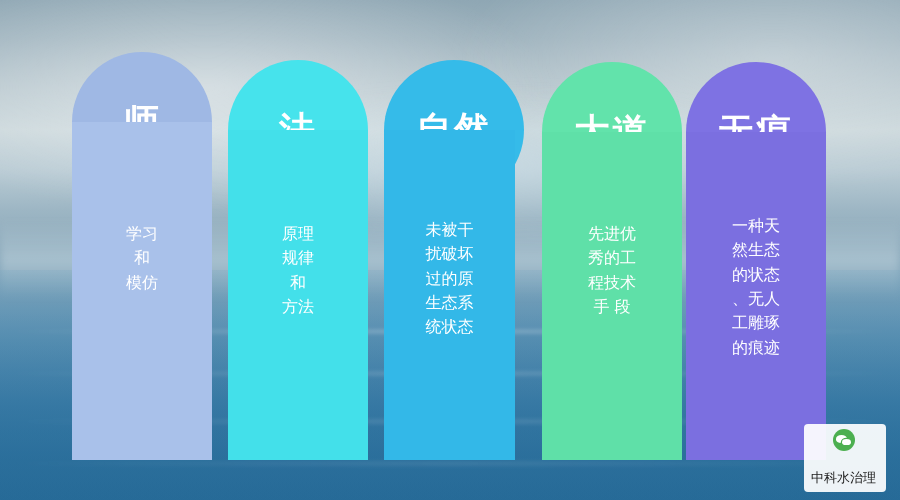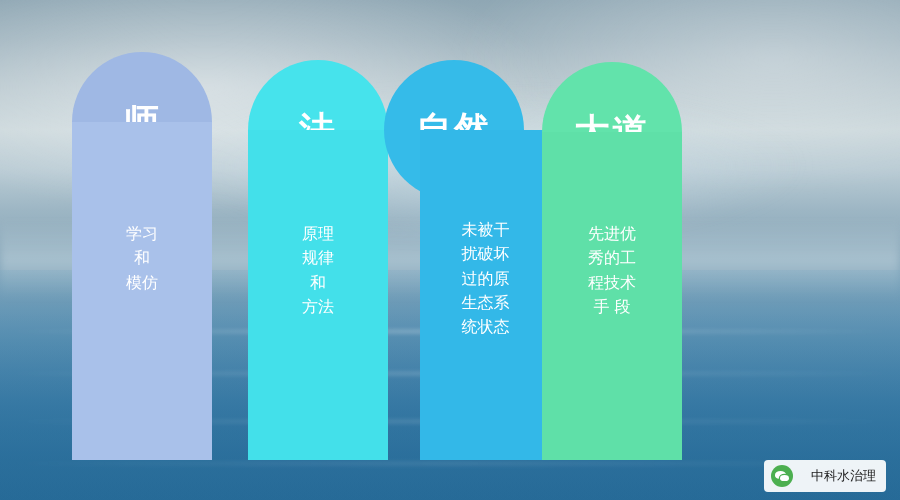--- a/index.html
+++ b/index.html
@@ -141,20 +141,21 @@
   .badge {
     position: absolute;
     right: 14px;
     bottom: 8px;
     display: flex;
     align-items: center;
     gap: 18px;
     background: rgba(255,255,255,0.92);
     border-radius: 4px;
     padding: 5px 10px 5px 7px;
+    flex-direction: column;
   }
   .badge .wechat {
     width: 22px;
     height: 22px;
     border-radius: 50%;
     background: #4caf50;
     position: relative;
     flex: 0 0 auto;
   }
   .badge .wechat::before {
@@ -205,57 +206,70 @@
       <div class="cap" style="width:140px; height:140px; background:#9fb8e4;">
         <span class="cap-label">师</span>
       </div>
       <div class="body-box" style="top:70px; width:140px; height:338px; background:#a9c1ea; padding-top:100px;">
         <span class="body-text">学习
 和
 模仿</span>
       </div>
     </div>
 
-    <div class="col col-2" style="left:228px; width:156px; top:60px; height:400px;margin-left:20px;">
+    <div class="col col-2" style="left:228px; width:156px; top:60px; height:400px;">
       <div class="cap" style="width:140px; height:140px; background:#46e3ec;">
         <span class="cap-label">法</span>
       </div>
       <div class="body-box" style="top:70px; width:140px; height:330px; background:#43e0ea; padding-top:92px;">
         <span class="body-text">原理
 规律
 和
 方法</span>
       </div>
     </div>
 
     <div class="col col-3" style="left:384px; width:140px; top:60px; height:400px;">
       <div class="cap" style="width:140px; height:140px; background:#35bbe9;">
         <span class="cap-label">自然</span>
       </div>
-      <div class="body-box" style="top:70px; width:131px; height:330px; background:#33b8e8; padding-top:88px;margin-left:36px;">
+      <div class="body-box" style="top:70px; width:131px; height:330px; background:#33b8e8; padding-top:88px;">
         <span class="body-text">未被干
 扰破坏
 过的原
 生态系
 统状态</span>
       </div>
     </div>
 
     <div class="col col-4" style="left:542px; width:140px; top:62px; height:398px;">
       <div class="cap" style="width:140px; height:140px; background:#62e3ab;">
         <span class="cap-label">大道</span>
       </div>
       <div class="body-box" style="top:70px; width:140px; height:328px; background:#5fe0a8; padding-top:90px;">
         <span class="body-text">先进优
 秀的工
 程技术
 手 段</span>
       </div>
     </div>
 
+    <div class="col col-5" style="left:686px; width:140px; top:62px; height:398px;">
+      <div class="cap" style="width:140px; height:140px; background:#7e72e3;">
+        <span class="cap-label">无痕</span>
+      </div>
+      <div class="body-box" style="top:70px; width:140px; height:328px; background:#7b6fe0; padding-top:82px;">
+        <span class="body-text">一种天
+然生态
+的状态
+、无人
+工雕琢
+的痕迹</span>
+      </div>
+    </div>
 
   </div>
 
   <div class="badge">
     <span class="wechat"></span>
     <span class="badge-text">中科水治理</span>
   </div>
 </div>
 
 </body></html>

